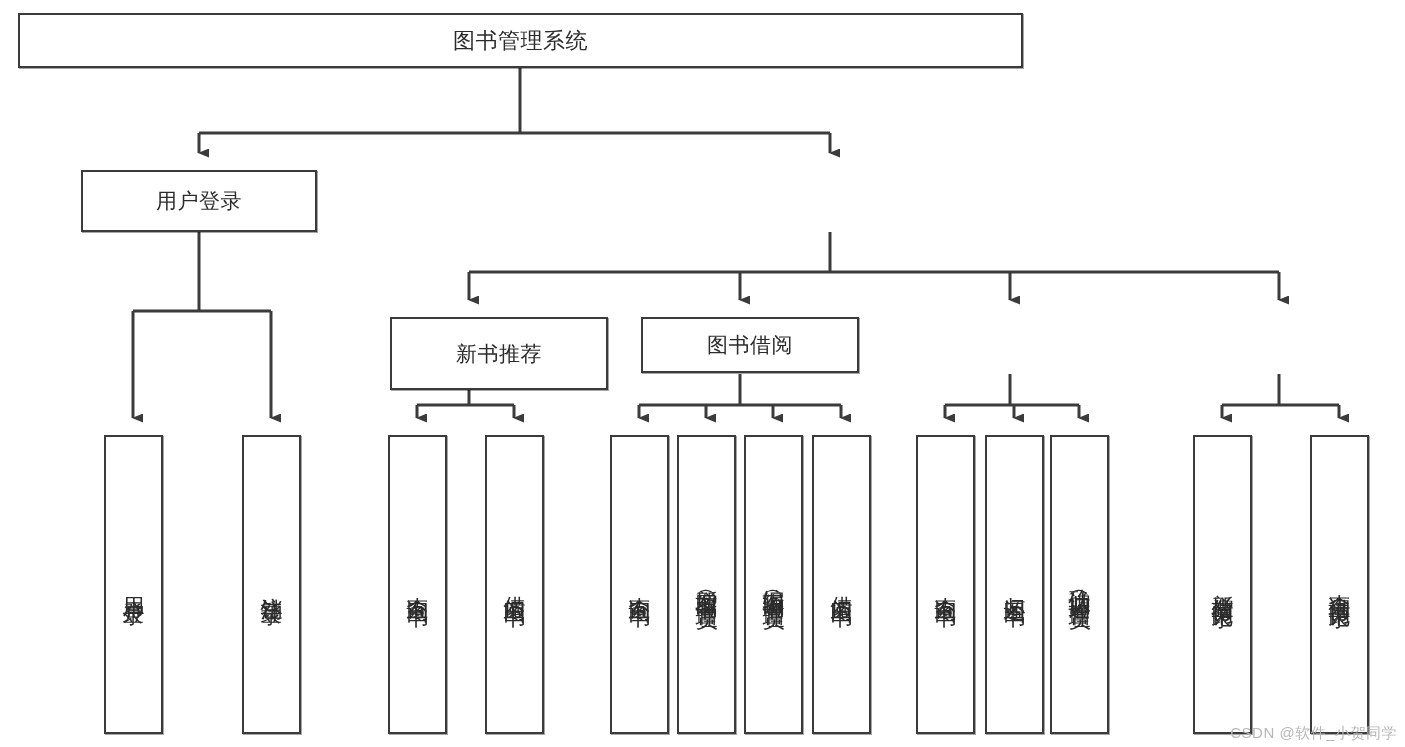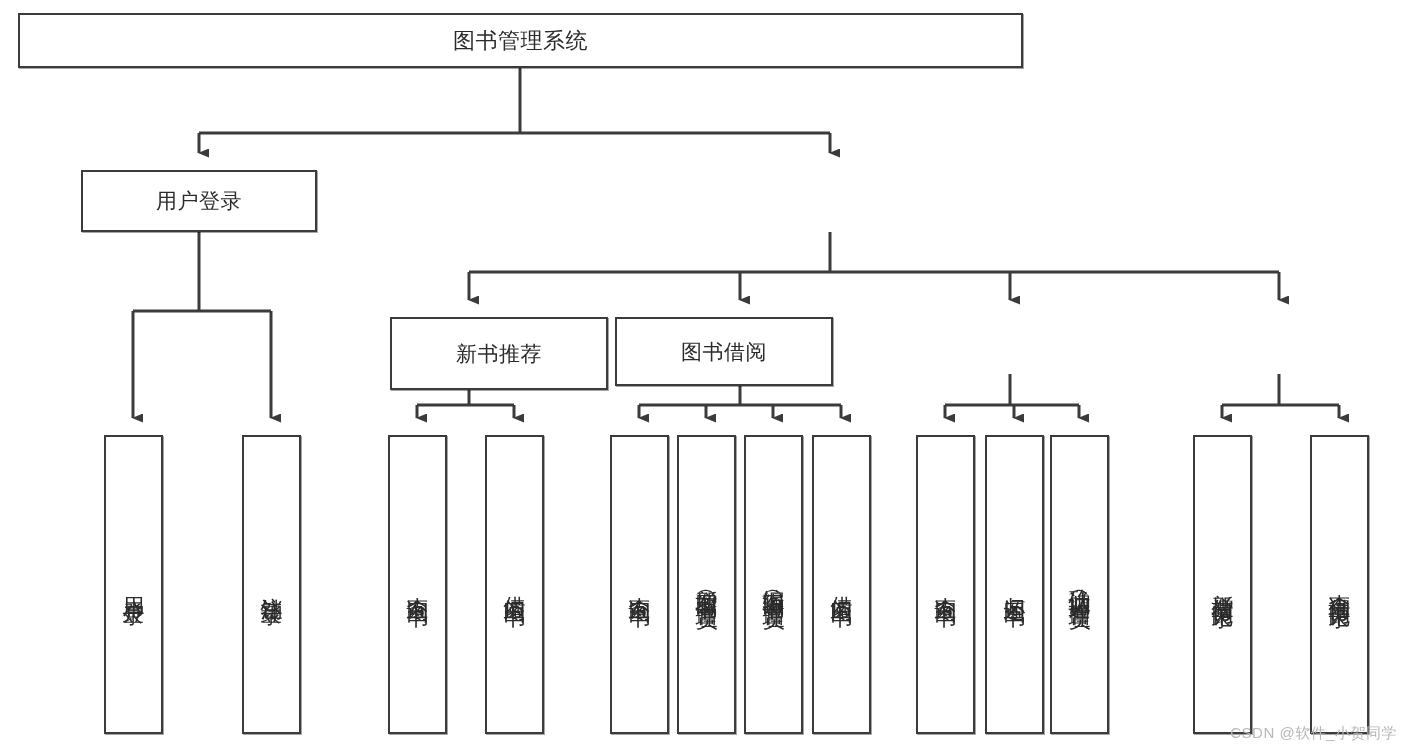--- a/index.html
+++ b/index.html
@@ -127,21 +127,21 @@
     <span class="node-label">图书管理系统</span>
   </div>
 
   <div class="node-box node-l2" style="left: 81px; top: 170px; width: 236px; height: 62px;">
     <span class="node-label">用户登录</span>
   </div>
 
   <div class="node-box node-l3" style="left: 360px; top: 317px; width: 218px; height: 73px; margin-left: 30px;">
     <span class="node-label">新书推荐</span>
   </div>
-  <div class="node-box node-l3" style="left: 615px; top: 317px; width: 218px; height: 69px;">
+  <div class="node-box node-l3" style="left: 641px; top: 317px; width: 218px; height: 56px;">
     <span class="node-label">图书借阅</span>
   </div>
 
   <div class="node-box node-leaf" style="left: 104px; top: 435px; width: 59px; height: 299px;">
     <span class="node-label">用户登录</span>
   </div>
   <div class="node-box node-leaf" style="left: 242px; top: 435px; width: 59px; height: 299px;">
     <span class="node-label">注销登录</span>
   </div>
   <div class="node-box node-leaf" style="left: 388px; top: 435px; width: 59px; height: 299px;">

